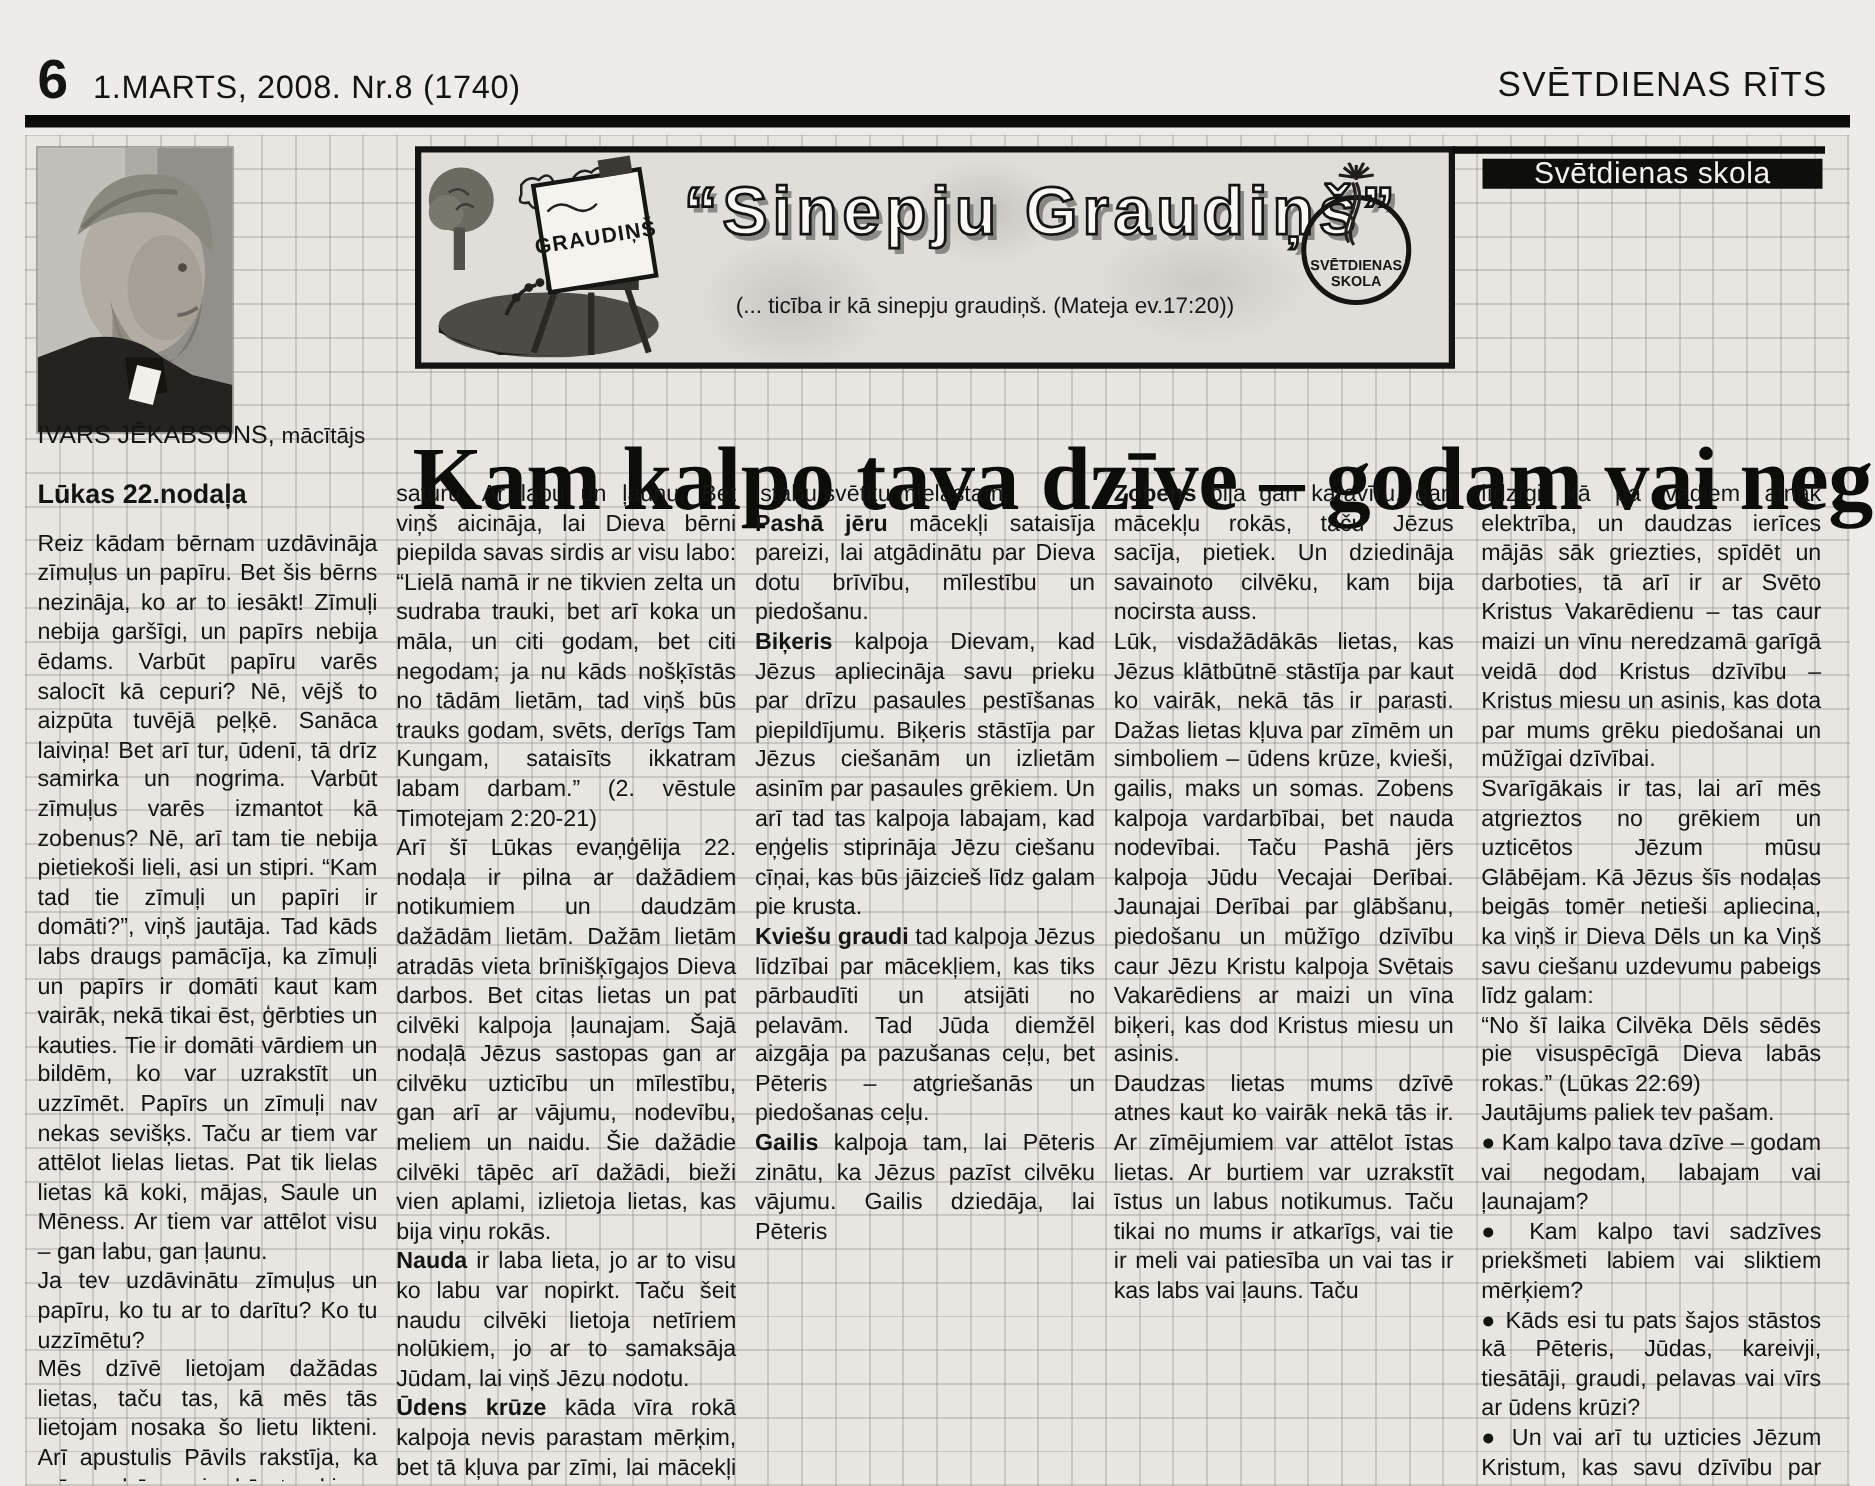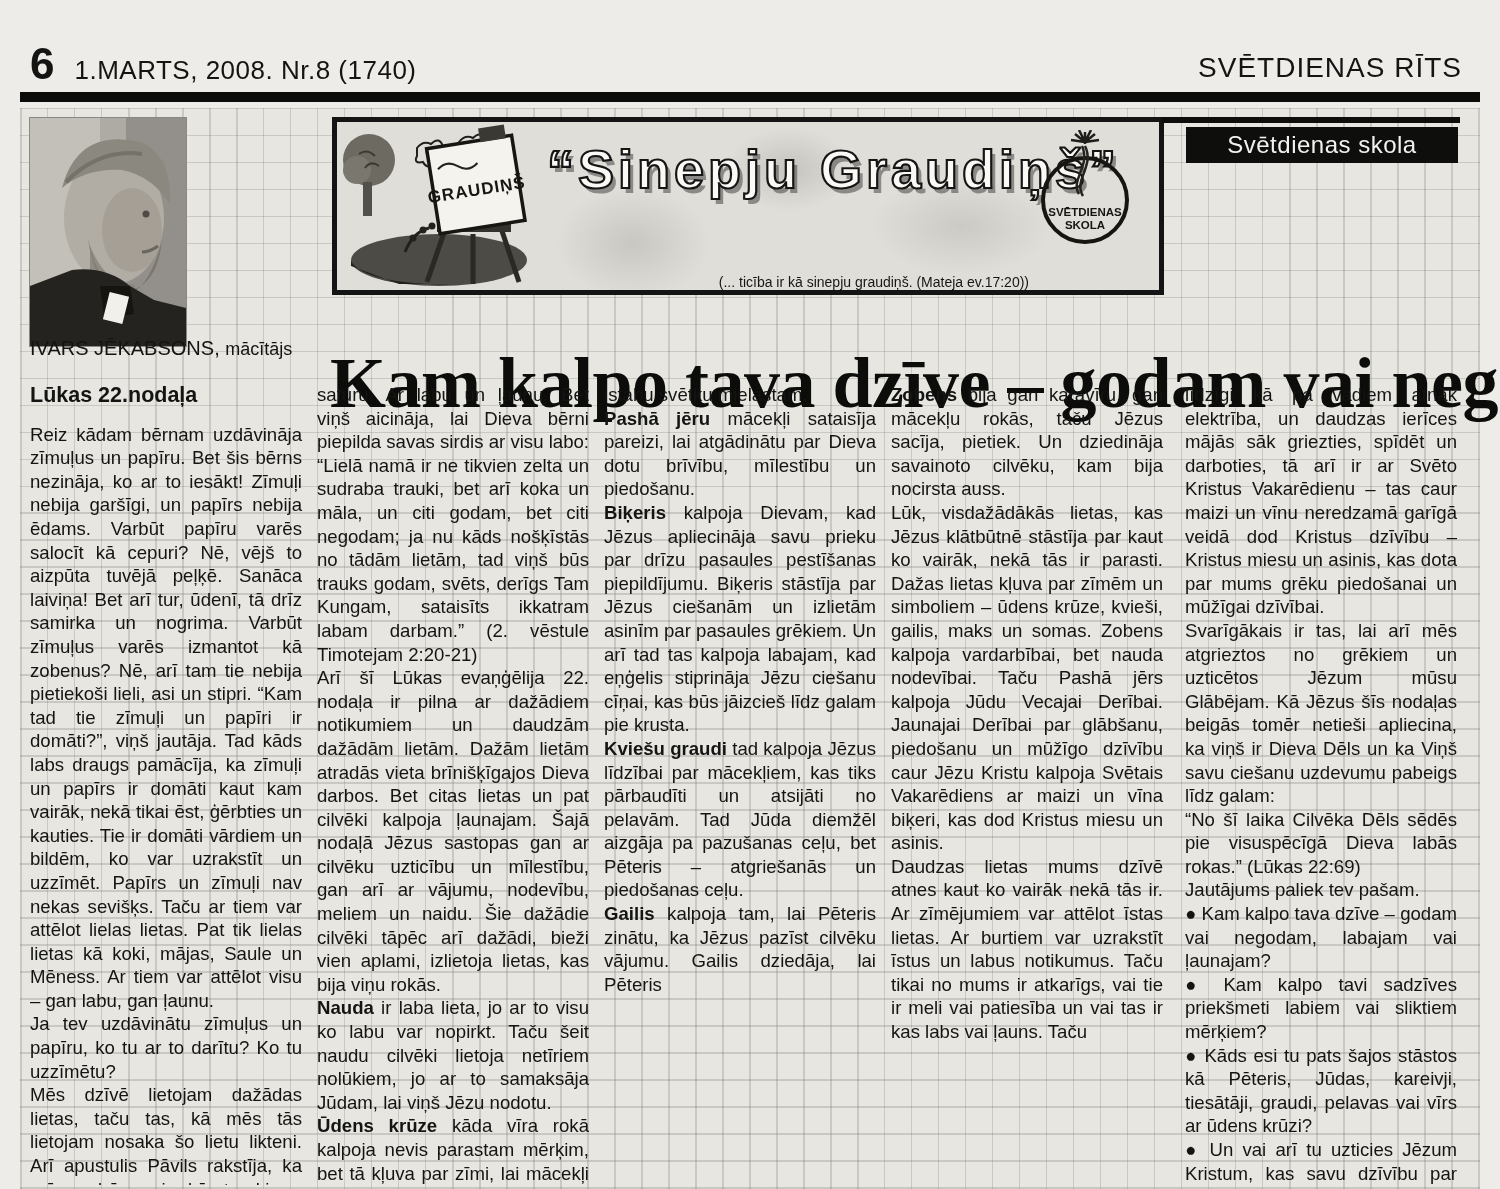--- a/index.html
+++ b/index.html
@@ -37,28 +37,28 @@
   }
   .easel{position:absolute;left:2px;top:2px;}
   .banner-title{
     position:absolute;left:210px;right:130px;top:16px;text-align:center;
     font-size:54px;font-weight:bold;letter-spacing:4px;color:#faf9f6;
     -webkit-text-stroke:2.2px #151515;
     text-shadow:4px 5px 0 rgba(70,70,68,.55);
     white-space:nowrap;
   }
   .banner-subtitle{
-    position:absolute;left:210px;right:130px;top:112px;text-align:right;
-    font-size:14px;color:#161616;margin-top:40px;
+    position:absolute;left:210px;right:130px;top:112px;text-align:center;
+    font-size:18px;color:#161616;
   }
   .banner-logo{position:absolute;right:22px;top:8px;}
   
   .right-rule{position:absolute;left:1162px;top:117px;width:298px;height:6px;background:#0d0d0c;}
   .badge{
-    position:absolute;left:1186px;top:127px;width:272px;height:36px;background:#0e0e0d;
+    position:absolute;left:1186px;top:127px;width:272px;height:24px;background:#0e0e0d;
     color:#f3f2ef;font-size:24px;display:flex;align-items:center;justify-content:center;
     letter-spacing:.5px;
   }
   
   .byline{position:absolute;left:30px;top:337px;font-size:20px;}
   .byline .role{font-size:18px;}
   .article-title{
     position:absolute;left:330px;top:298px;width:1150px;
     font-family:"Liberation Serif","DejaVu Serif",serif;
     font-size:72px;line-height:1.05;color:#0c0c0b;white-space:nowrap;letter-spacing:-.5px;

